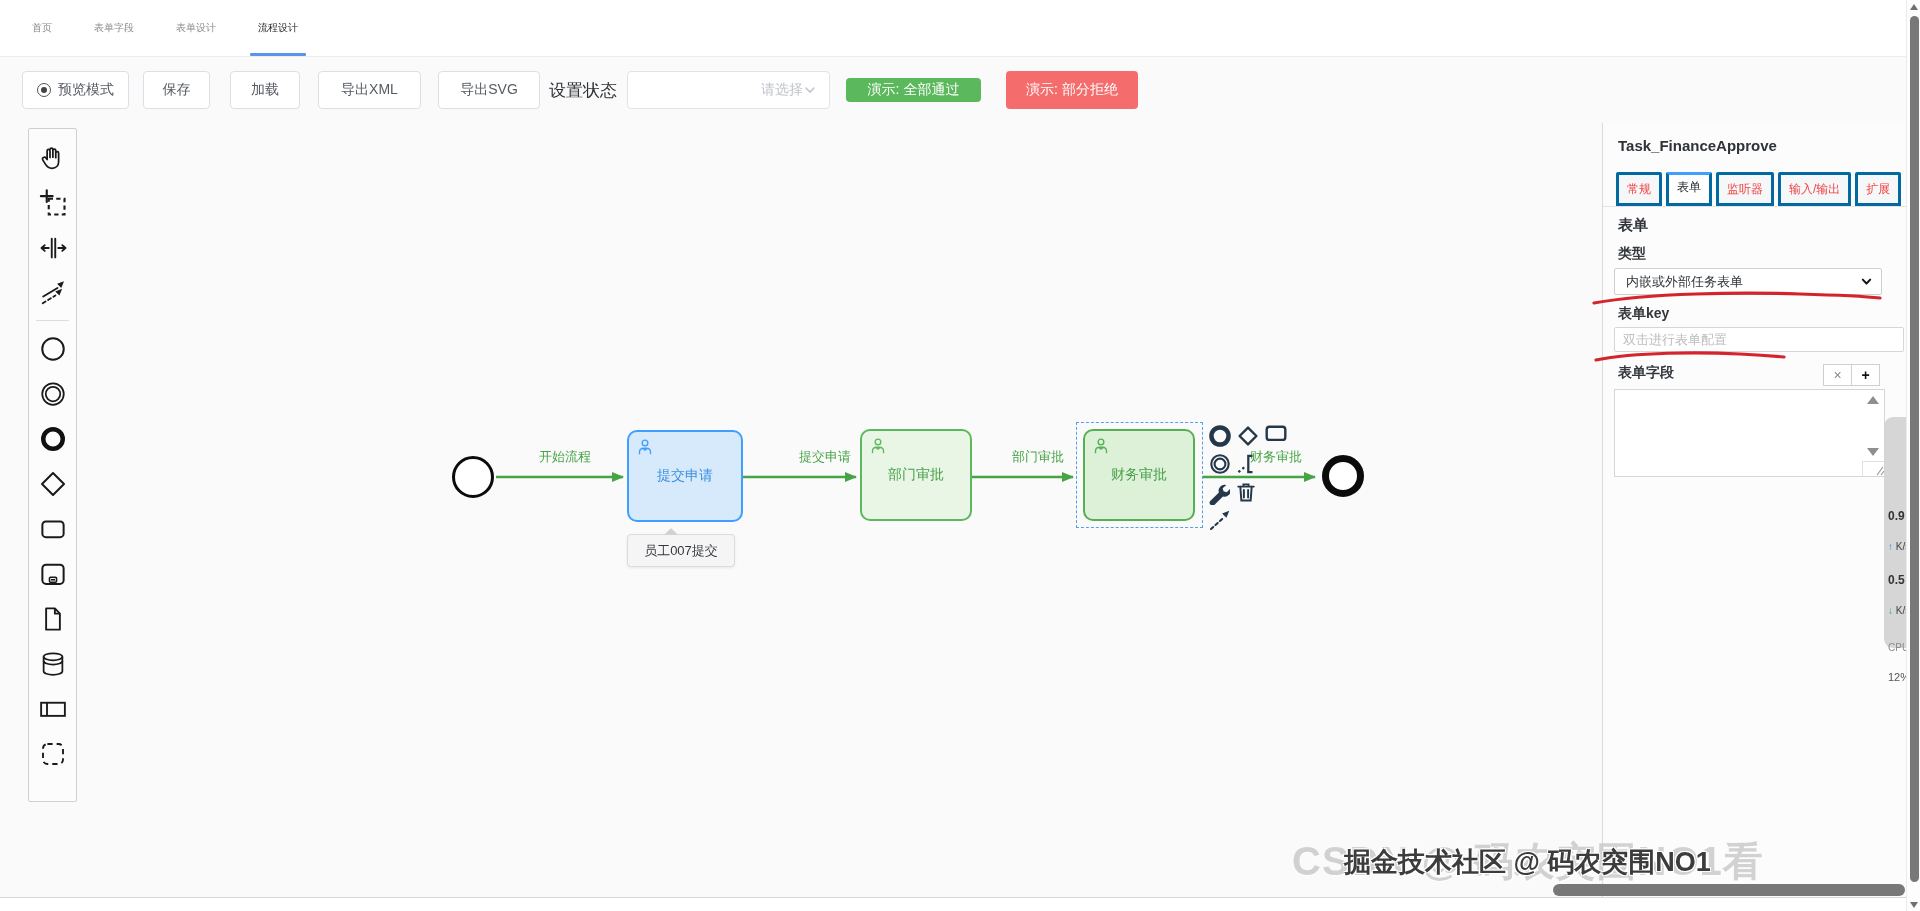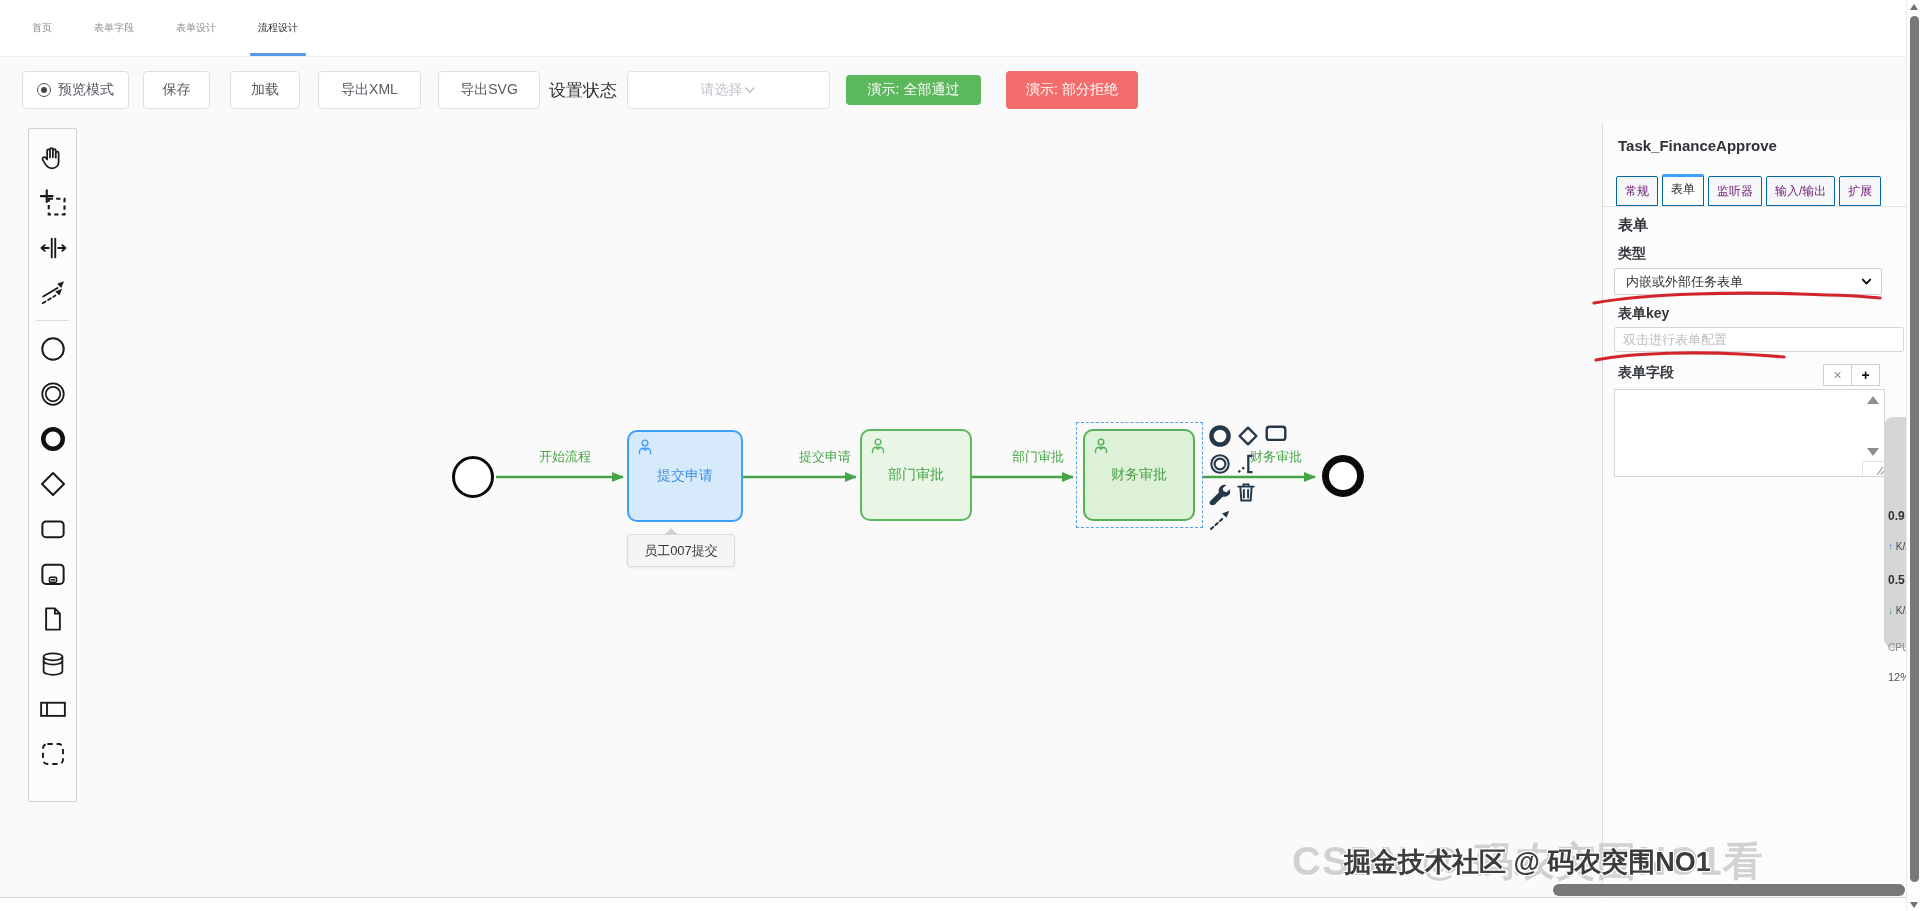--- a/index.html
+++ b/index.html
@@ -15,23 +15,23 @@
   .nav-tab.active::after { content:""; position:absolute; left:-6px; right:-6px; bottom:1px; height:3px; background:#5a96e8; border-radius:1px;}
 
   
   .toolbar { position:absolute; left:0; top:57px; width:1920px; height:66px; display:flex; align-items:center; z-index:19;}
   .btn { height:38px; background:#fff; border:1px solid #dcdfe6; border-radius:4px; color:#565b63;
     font-size:14px; display:flex; align-items:center; justify-content:center; cursor:pointer; white-space:nowrap;}
   .radio-ico { width:14px; height:14px; border:1.5px solid #555; border-radius:50%; display:inline-flex; align-items:center; justify-content:center; margin-right:7px;}
   .radio-ico i { width:6px; height:6px; border-radius:50%; background:#444; }
   .tb-label { font-size:17px; color:#2f3338; font-weight:400; }
   .tb-select { height:38px; background:#fff; border:1px solid #e0e3e8; border-radius:4px; display:flex; align-items:center;
-    justify-content:center; padding:4px 12px; cursor:pointer;}
+    justify-content:flex-end; padding:4px 12px; cursor:pointer;}
   .tb-select .ph { color:#c0c4cc; font-size:14px; }
-  .btn-green { height:30px; border-radius:4px; background:#5cb85c; color:#fff; font-size:14px; display:flex; align-items:center; justify-content:center; cursor:pointer;}
+  .btn-green { height:24px; border-radius:4px; background:#5cb85c; color:#fff; font-size:14px; display:flex; align-items:center; justify-content:center; cursor:pointer;}
   .btn-red   { height:38px; border-radius:4px; background:#f56c6c; color:#fff; font-size:14px; display:flex; align-items:center; justify-content:center; cursor:pointer;}
 
   
   .palette { position:absolute; left:28px; top:128px; width:49px; height:674px; background:#fcfcfc;
     border:1px solid #cfd0d2; border-radius:2px; padding:6px 0; z-index:10;}
   .pal-item { width:47px; height:45px; display:flex; align-items:center; justify-content:center; cursor:grab;}
   .pal-item svg { width:30px; height:30px; }
   .pal-sep { border-top:1px solid #ddd; margin:5px 7px; }
 
   
@@ -57,21 +57,21 @@
 
   
   .cp { position:absolute; width:24px; height:24px; z-index:7; cursor:pointer; }
   .cp svg { width:100%; height:100%; }
 
   
   .panel { position:absolute; left:1602px; top:123px; width:304px; height:774px; background:#fcfcfc;
     border-left:1px solid #dadada; z-index:8;}
   .panel-title { position:absolute; left:15px; top:14px; font-size:15px; font-weight:bold; color:#2f3338;}
   .panel-tabs { position:absolute; left:13px; top:53px; display:flex; align-items:flex-end; height:30px;}
-  .ptab { border:1px solid #0369a1; background:#f6f7f9; color:#701a75; font-size:12px; padding:6px 8px 5px;
+  .ptab { border:3px solid #0369a1; background:#f6f7f9; color:#ef4444; font-size:12px; padding:6px 8px 5px;
     margin-right:4px; border-radius:2px 2px 0 0; cursor:pointer; white-space:nowrap;}
   .ptab.active { background:#fff; border-top:3px solid #409eff; color:#26292e; padding-top:4px; padding-bottom:7px;}
   .panel-divider { position:absolute; left:0; top:83px; width:304px; border-top:1px solid #e3e3e3;}
   .sec-title { position:absolute; left:15px; top:93px; font-size:15px; font-weight:600; color:#2f3338;}
   .f-label { position:absolute; left:15px; font-size:14px; font-weight:600; color:#34383d;}
   .pselect { position:absolute; left:11px; top:145px; width:268px; height:27px; background:#fff; border:1px solid #cfcfcf;
     border-radius:2px; display:flex; align-items:center; justify-content:space-between; padding:0 8px 0 11px;
     font-size:13px; color:#2f3338; cursor:pointer;}
   .pinput { position:absolute; left:11px; top:204px; width:290px; height:25px; background:#fff; border:1px solid #d6d6d6;
     border-radius:2px; font-size:13px; color:#333; padding:0 8px; font-family:inherit;}

